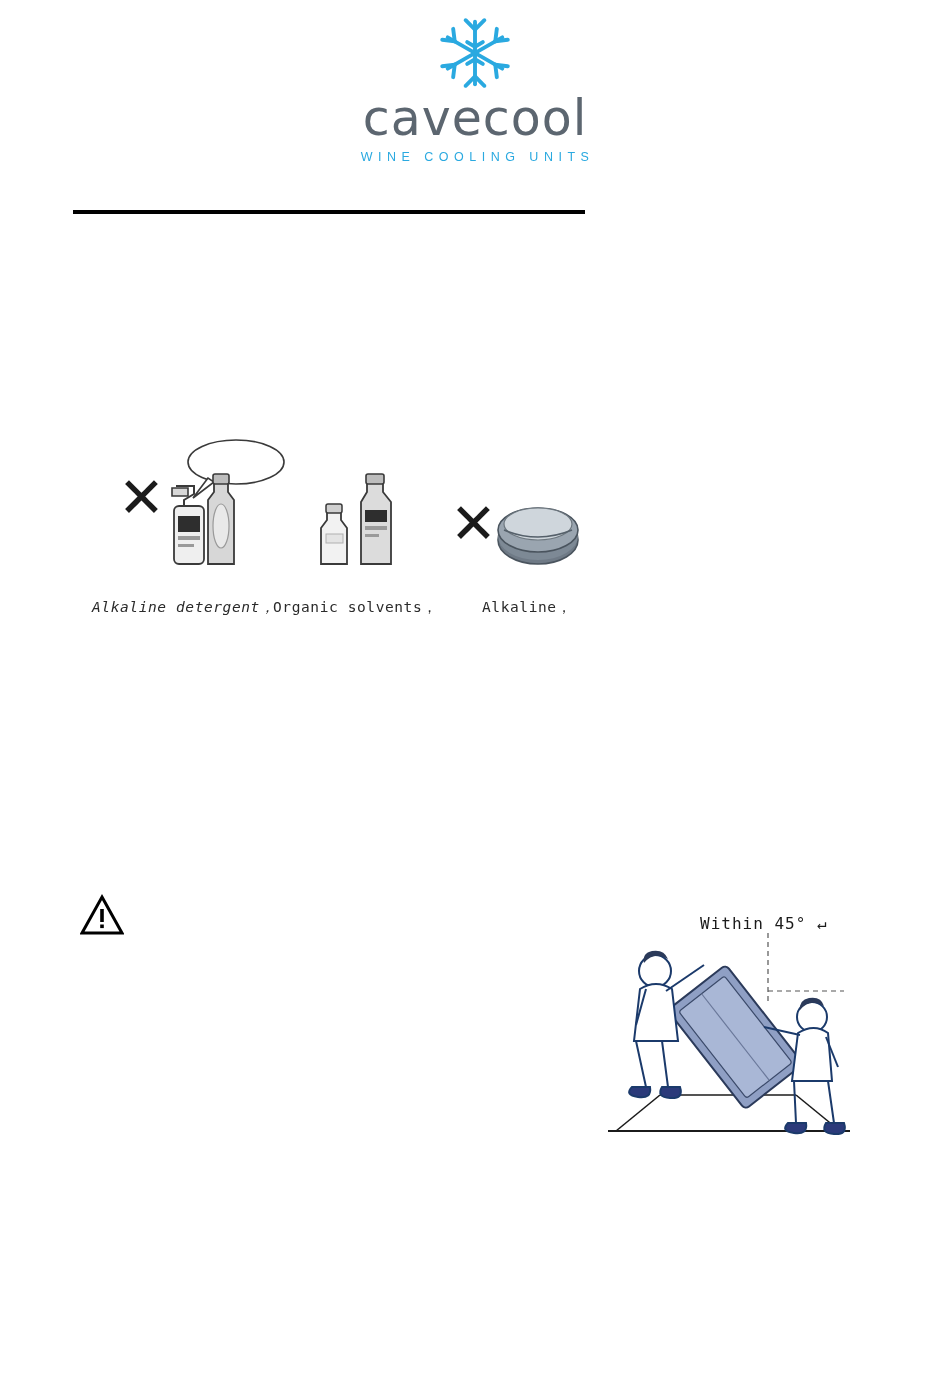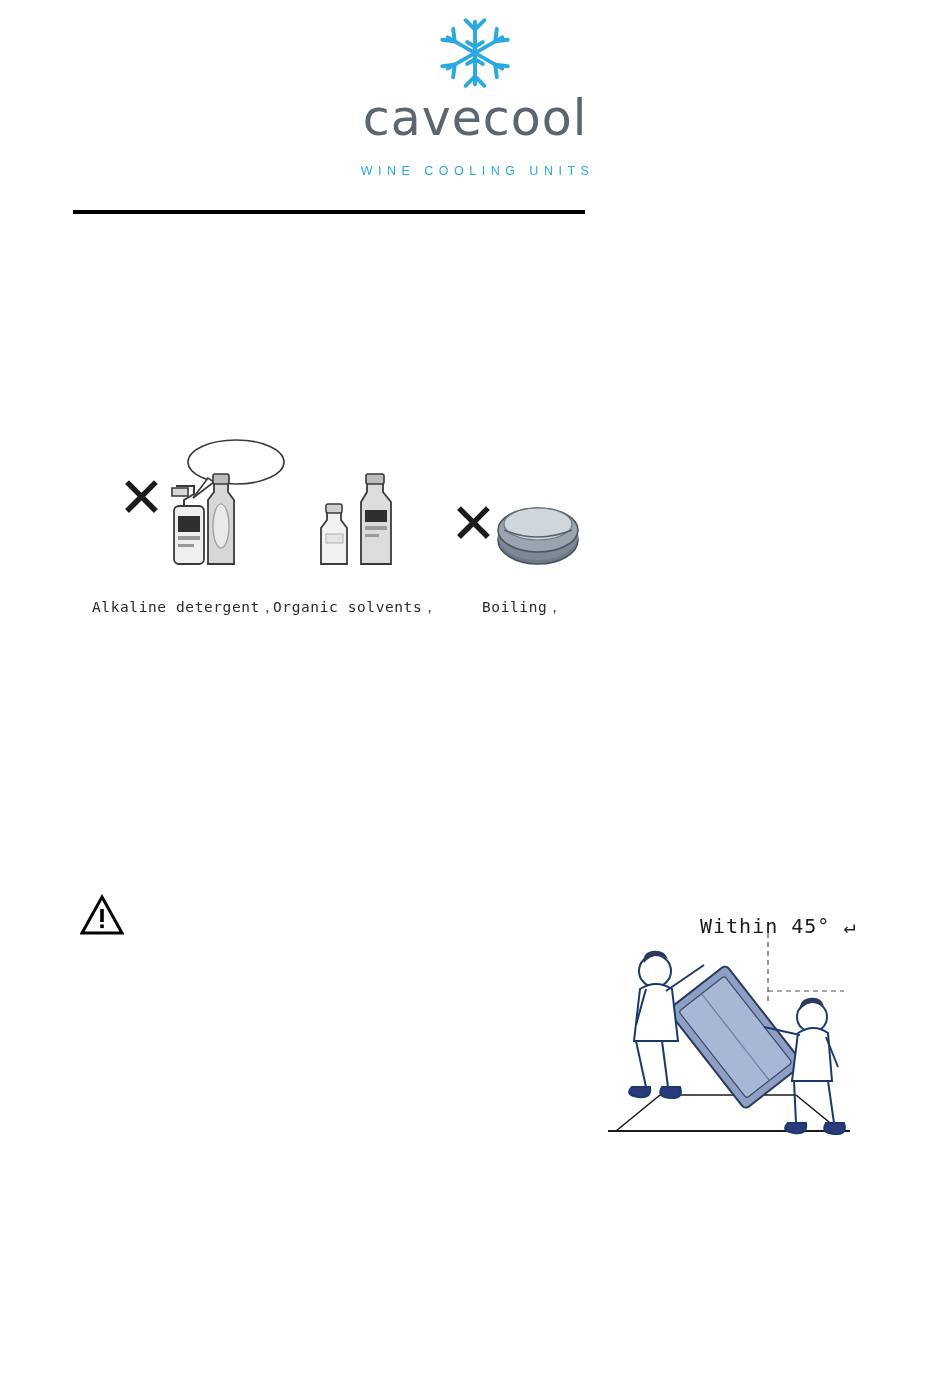--- a/index.html
+++ b/index.html
@@ -37,21 +37,21 @@
     color: #5c6670;
     line-height: 1;
     margin-top: 2px;
     font-weight: 400;
   }
   .logo-sub {
     font-family: "Liberation Sans", sans-serif;
     font-size: 12.5px;
     letter-spacing: 5.5px;
     color: #2aa9e0;
-    margin-top: 21px;
+    margin-top: 7px;
     padding-left: 5px;
   }
 
   
   .rule {
     position: absolute;
     left: 73px;
     top: 210px;
     width: 512px;
     height: 4px;
@@ -104,21 +104,21 @@
     left: 600px;
     top: 905px;
     width: 270px;
     height: 260px;
   }
   .within-label {
     position: absolute;
     left: 700px;
     top: 914px;
     font-family: "DejaVu Sans Mono", monospace;
-    font-size: 20px;
+    font-size: 16px;
     letter-spacing: 1px;
     color: #1b1b1b;
     white-space: nowrap;
   }
 </style>
 </head>
 <body>
 
 <div class="logo-block">
   <svg class="snowflake" viewBox="0 0 100 100" aria-hidden="true">
@@ -163,21 +163,21 @@
       <path d="M62 58 L78 58 L78 66 L62 66 Z" fill="#d8d8d8" stroke="#3a3a3a" stroke-width="1.6"></path>
       <rect x="64" y="76" width="30" height="58" rx="5" fill="#efefef" stroke="#3a3a3a" stroke-width="1.8"></rect>
       <rect x="68" y="86" width="22" height="16" fill="#2e2e2e"></rect>
       <rect x="68" y="106" width="22" height="4" fill="#9a9a9a"></rect>
       <rect x="68" y="114" width="16" height="3" fill="#9a9a9a"></rect>
 
       <path d="M104 52 L118 52 L118 62 L124 70 L124 134 L98 134 L98 70 L104 62 Z" fill="#d7d7d7" stroke="#3a3a3a" stroke-width="1.8"></path>
       <rect x="103" y="44" width="16" height="10" rx="2" fill="#bdbdbd" stroke="#3a3a3a" stroke-width="1.6"></rect>
       <ellipse cx="111" cy="96" rx="8" ry="22" fill="#e9e9e9" stroke="#9a9a9a" stroke-width="1.2"></ellipse>
     </svg>
-    <div class="caption" style="left:-18px;">Alkaline detergent，</div>
+    <div class="caption" style="left:-18px;font-style:italic;">Alkaline detergent，</div>
   </div>
 
   <div class="icon-cell" style="left:305px; width:190px; height:170px;text-align:right;">
     <svg width="190" height="170" viewBox="0 0 190 170">
 
       <path d="M22 82 L36 82 L36 90 L42 98 L42 134 L16 134 L16 98 L22 90 Z" fill="#f2f2f2" stroke="#3a3a3a" stroke-width="1.8"></path>
       <rect x="21" y="74" width="16" height="9" rx="2" fill="#d0d0d0" stroke="#3a3a3a" stroke-width="1.5"></rect>
       <rect x="21" y="104" width="17" height="9" fill="#e4e4e4" stroke="#b0b0b0" stroke-width="1"></rect>
 
       <path d="M62 52 L78 52 L78 62 L86 72 L86 134 L56 134 L56 72 L62 62 Z" fill="#dcdcdc" stroke="#3a3a3a" stroke-width="1.8"></path>
@@ -191,21 +191,21 @@
 
   <div class="icon-cell" style="left:440px; width:170px; height:170px;">
     <span class="cross" style="left:10px; top:66px;">✕</span>
     <svg width="170" height="170" viewBox="0 0 170 170">
       <ellipse cx="98" cy="110" rx="40" ry="24" fill="#6f7a86" stroke="#4a545e" stroke-width="1.6"></ellipse>
       <path d="M58 106 a40 24 0 0 0 80 0 a40 24 0 0 0 -80 0" fill="#7d8995"></path>
       <ellipse cx="98" cy="100" rx="40" ry="22" fill="#9aa5b0" stroke="#4a545e" stroke-width="1.6"></ellipse>
       <ellipse cx="98" cy="94" rx="34" ry="16" fill="#cfd6dc" stroke="#6d777f" stroke-width="1.2"></ellipse>
       <path d="M64 100 q34 14 68 0" fill="none" stroke="#55606a" stroke-width="1.6"></path>
     </svg>
-    <div class="caption" style="left:42px;">Boiling，</div>
+    <div class="caption" style="left:42px;">Alkaline，</div>
   </div>
 
 </div>
 
 <svg class="warn-tri" viewBox="0 0 44 44">
   <path d="M22 4 L42 40 L2 40 Z" fill="#ffffff" stroke="#000000" stroke-width="3"></path>
   <rect x="20.2" y="16" width="3.6" height="13" fill="#000000"></rect>
   <rect x="20.2" y="31.5" width="3.6" height="3.6" fill="#000000"></rect>
 </svg>
 

